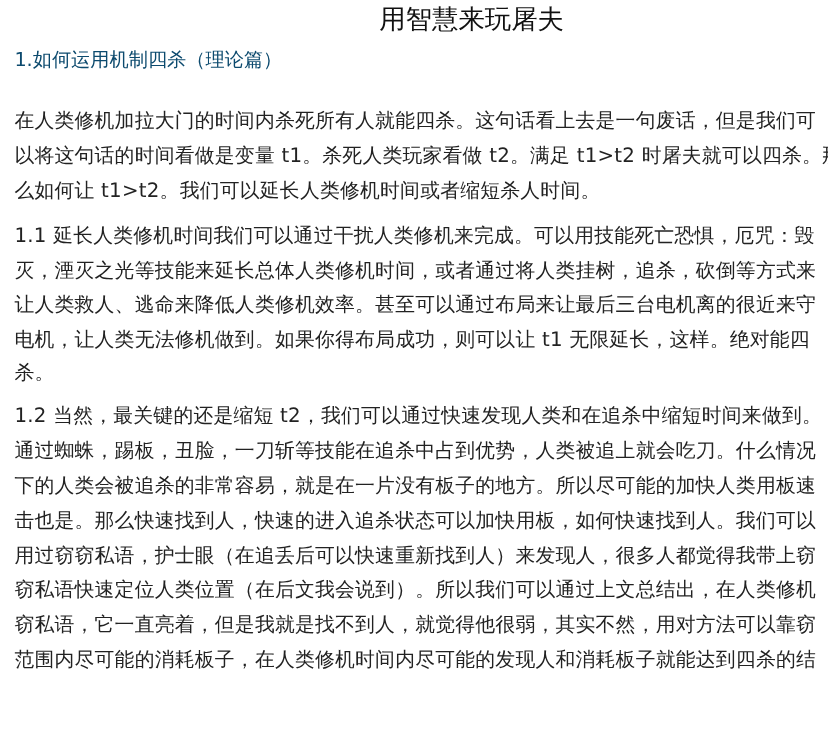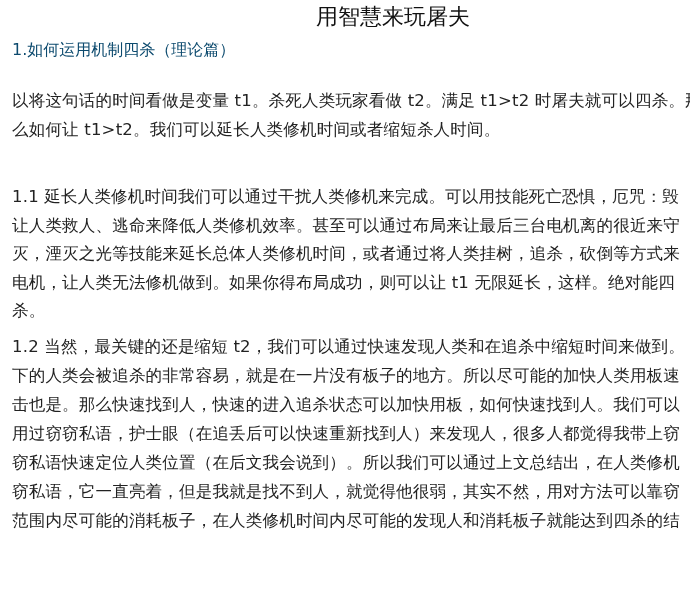--- a/index.html
+++ b/index.html
@@ -27,34 +27,36 @@
   .line { display: block; white-space: nowrap; }
 </style>
 </head>
 <body>
 
 <div>
   <div class="page-title">用智慧来玩屠夫</div>
   <div class="section-heading">1.如何运用机制四杀（理论篇）</div>
 
   <div class="para" id="p-intro">
+    <span class="line">在人类修机加拉大门的时间内杀死所有人就能四杀。这句话看上去是一句废话，但是我们可</span>
     <span class="line">以将这句话的时间看做是变量 t1。杀死人类玩家看做 t2。满足 t1&gt;t2 时屠夫就可以四杀。那</span>
     <span class="line">么如何让 t1&gt;t2。我们可以延长人类修机时间或者缩短杀人时间。</span>
   </div>
 
   <div class="para" id="p-11">
     <span class="line">1.1  延长人类修机时间我们可以通过干扰人类修机来完成。可以用技能死亡恐惧，厄咒：毁</span>
+    <span class="line">灭，湮灭之光等技能来延长总体人类修机时间，或者通过将人类挂树，追杀，砍倒等方式来</span>
     <span class="line">让人类救人、逃命来降低人类修机效率。甚至可以通过布局来让最后三台电机离的很近来守</span>
-    <span class="line">灭，湮灭之光等技能来延长总体人类修机时间，或者通过将人类挂树，追杀，砍倒等方式来</span>
     <span class="line">电机，让人类无法修机做到。如果你得布局成功，则可以让 t1 无限延长，这样。绝对能四</span>
     <span class="line">杀。</span>
   </div>
 
   <div class="para" id="p-12">
     <span class="line">1.2  当然，最关键的还是缩短 t2，我们可以通过快速发现人类和在追杀中缩短时间来做到。</span>
+    <span class="line">通过蜘蛛，踢板，丑脸，一刀斩等技能在追杀中占到优势，人类被追上就会吃刀。什么情况</span>
     <span class="line">下的人类会被追杀的非常容易，就是在一片没有板子的地方。所以尽可能的加快人类用板速</span>
     <span class="line">击也是。那么快速找到人，快速的进入追杀状态可以加快用板，如何快速找到人。我们可以</span>
     <span class="line">用过窃窃私语，护士眼（在追丢后可以快速重新找到人）来发现人，很多人都觉得我带上窃</span>
     <span class="line">窃私语快速定位人类位置（在后文我会说到）。所以我们可以通过上文总结出，在人类修机</span>
     <span class="line">窃私语，它一直亮着，但是我就是找不到人，就觉得他很弱，其实不然，用对方法可以靠窃</span>
     <span class="line">范围内尽可能的消耗板子，在人类修机时间内尽可能的发现人和消耗板子就能达到四杀的结</span>
 
   </div>
 </div>
 

